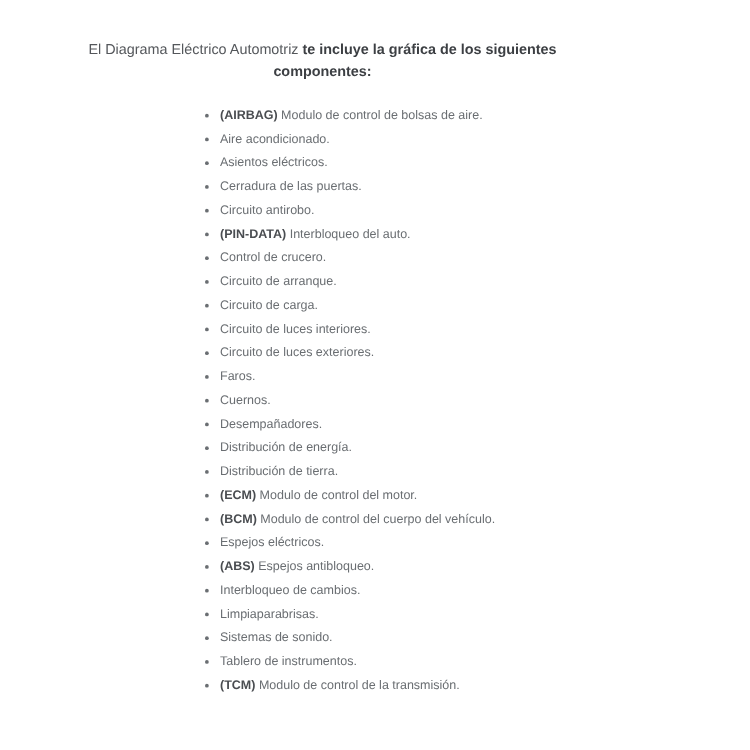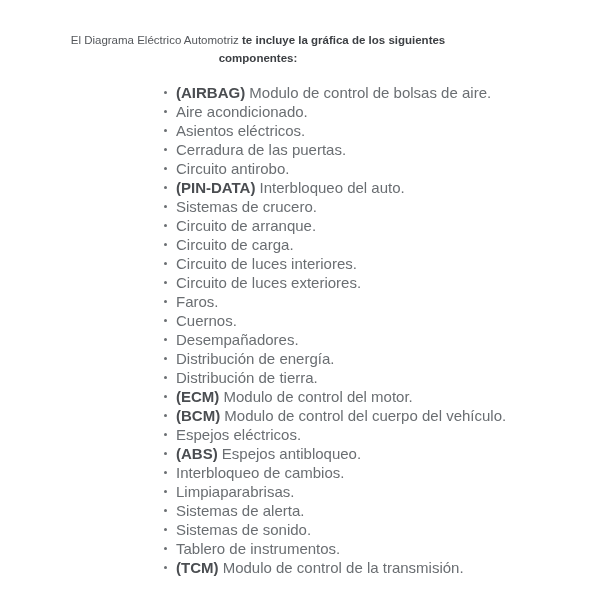--- a/index.html
+++ b/index.html
@@ -29,21 +29,21 @@
     font-weight: 700;
   }
   ul.components {
     list-style: none;
     margin: 16px 0 0 163px;
     padding: 0;
   }
   ul.components li {
     position: relative;
     padding-left: 13px;
-    font-size: 15px;
+    font-size: 10px;
     line-height: 19px;
     color: #6a6e72;
     font-weight: 400;
   }
   ul.components li::before {
     content: "";
     position: absolute;
     left: 1px;
     top: 8px;
     width: 3px;
@@ -62,34 +62,33 @@
 <div class="page">
   <p class="title"><span>El Diagrama Eléctrico Automotriz </span><strong>te incluye la gráfica de los siguientes</strong><br><strong>componentes:</strong></p>
 
   <ul class="components">
       <li><strong class="kw">(AIRBAG) </strong><span class="txt">Modulo de control de bolsas de aire.</span></li>
       <li><span class="txt">Aire acondicionado.</span></li>
       <li><span class="txt">Asientos eléctricos.</span></li>
       <li><span class="txt">Cerradura de las puertas.</span></li>
       <li><span class="txt">Circuito antirobo.</span></li>
       <li><strong class="kw">(PIN-DATA) </strong><span class="txt">Interbloqueo del auto.</span></li>
-      <li><span class="txt">Sistemas de crucero.</span></li>
+      <li><span class="txt">Control de crucero.</span></li>
       <li><span class="txt">Circuito de arranque.</span></li>
       <li><span class="txt">Circuito de carga.</span></li>
       <li><span class="txt">Circuito de luces interiores.</span></li>
       <li><span class="txt">Circuito de luces exteriores.</span></li>
       <li><span class="txt">Faros.</span></li>
       <li><span class="txt">Cuernos.</span></li>
       <li><span class="txt">Desempañadores.</span></li>
       <li><span class="txt">Distribución de energía.</span></li>
       <li><span class="txt">Distribución de tierra.</span></li>
       <li><strong class="kw">(ECM) </strong><span class="txt">Modulo de control del motor.</span></li>
       <li><strong class="kw">(BCM) </strong><span class="txt">Modulo de control del cuerpo del vehículo.</span></li>
       <li><span class="txt">Espejos eléctricos.</span></li>
       <li><strong class="kw">(ABS) </strong><span class="txt">Espejos antibloqueo.</span></li>
       <li><span class="txt">Interbloqueo de cambios.</span></li>
       <li><span class="txt">Limpiaparabrisas.</span></li>
-      <li><span class="txt">Sistemas de alerta.</span></li>
       <li><span class="txt">Sistemas de sonido.</span></li>
       <li><span class="txt">Tablero de instrumentos.</span></li>
       <li><strong class="kw">(TCM) </strong><span class="txt">Modulo de control de la transmisión.</span></li>
     </ul>
 </div>
 
 </body></html>

